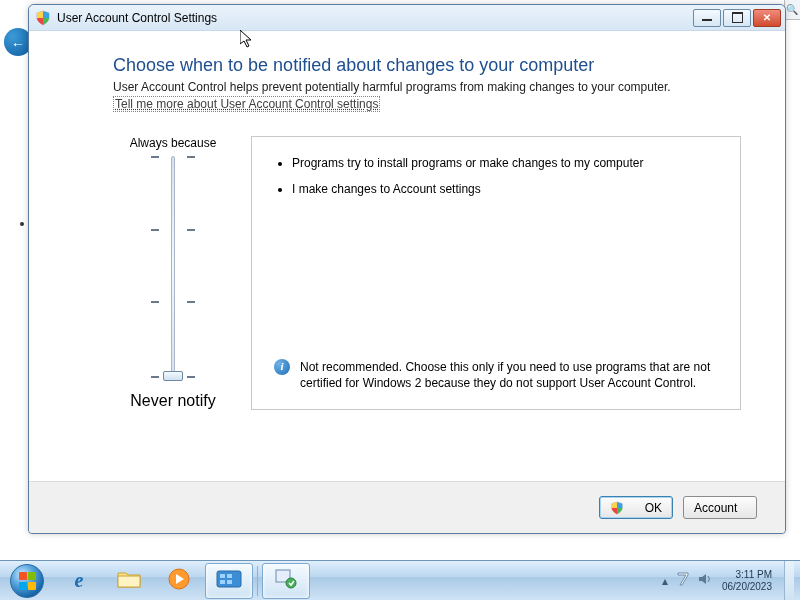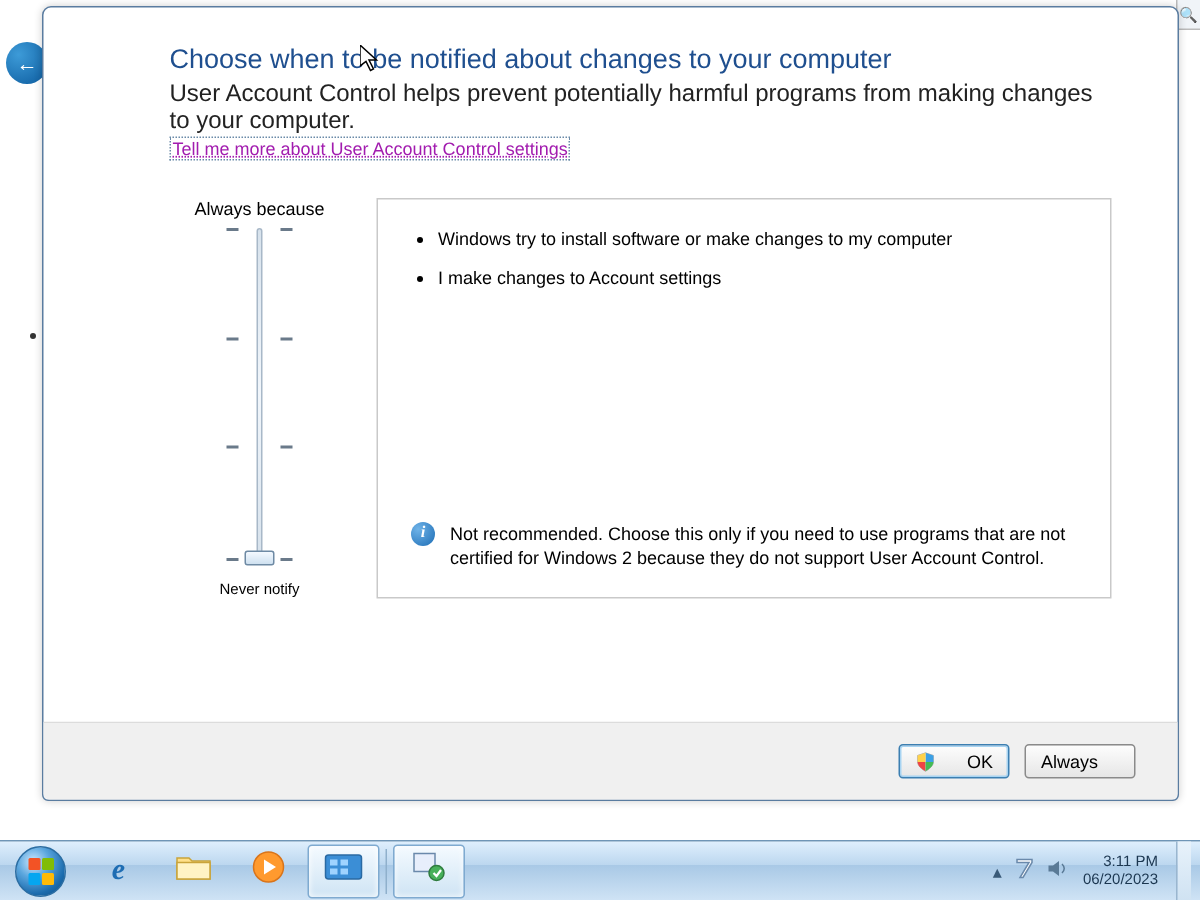--- a/index.html
+++ b/index.html
@@ -25,33 +25,33 @@
 .title-icon { width:16px; height:16px; display:inline-flex; align-items:center; justify-content:center; }
 .title-text { font-size: 12px; color:#000; flex:1; }
 .win-buttons { display:flex; gap:2px; }
 .win-btn { width:28px; height:18px; border:1px solid #6a8aa8; border-radius:2px; background:linear-gradient(#f5faff,#d6e6f3); display:flex; align-items:center; justify-content:center; font-size:10px; color:#2b2b2b; cursor:default; }
 .win-btn.close { background:linear-gradient(#f08b7c,#d14b2f); border-color:#a53a22; color:#fff; font-weight:bold; }
 .win-btn.min::before { content:""; display:block; width:10px; height:2px; background:#2b2b2b; margin-top:4px; }
 .win-btn.max::before { content:""; display:block; width:9px; height:8px; border:1px solid #2b2b2b; border-top-width:2px; }
 
 .client { padding: 24px 44px 0 84px; height: calc(100% - 26px - 52px); }
 .heading { color:#1f4f8f; font-size: 18px; font-weight:400; margin-bottom: 4px; }
-.intro { font-size: 16px; color:#222; }
-.link { font-size: 12px; color:#a21caf; text-decoration: underline dotted; border:1px dotted #6a8aa8; padding:0 1px;margin-top:36px; }
+.intro { font-size: 12px; color:#222; }
+.link { font-size: 12px; color:#404040; text-decoration: underline dotted; border:1px dotted #6a8aa8; padding:0 1px;margin-top:36px; }
 
 .main-row { display:flex; margin-top: 24px; gap: 18px; }
 .slider-col { width: 120px; text-align:center; }
 .slider-label { font-size: 12px; color:#000; margin-bottom:6px; }
 .slider-track { position:relative; height: 220px; width: 20px; margin: 6px auto 10px; }
 .slider-line { position:absolute; left:50%; top:0; bottom:0; width:4px; margin-left:-2px; background:linear-gradient(#d7e2ec,#f1f6fb,#d7e2ec); border:1px solid #a8b8c8; border-radius:2px; }
 .tick { position:absolute; width:44px; left:50%; margin-left:-22px; display:flex; justify-content:space-between; }
 .tick span { width:8px; height:2px; background:#6a7a8a; display:block; }
 .tick.t1 { top:0; } .tick.t2 { top:33%; } .tick.t3 { top:66%; } .tick.t4 { top:100%; }
 .thumb { position:absolute; left:50%; top:100%; width:20px; height:10px; margin:-5px 0 0 -10px; background:linear-gradient(#f4f9ff,#cfe1f0); border:1px solid #6e8aa4; border-radius:2px; }
-.slider-bottom-label { font-size:10px; margin-top:16px; }
+.slider-bottom-label { font-size:16px; margin-top:16px; }
 
 .desc-box { flex:1; border:1px solid #c9c9c9; padding: 18px 22px 14px; min-height: 236px; position:relative; }
 .desc-title { font-size: 12px; font-weight:bold; margin-bottom: 12px; }
 .desc-box ul { list-style: disc; padding-left: 18px; font-size:12px; }
 .desc-box li { margin-bottom: 10px; line-height: 1.35; }
 .warn { position:absolute; left:22px; right:22px; bottom:18px; display:flex; gap:10px; font-size:12px; line-height:1.35; }
 .info-icon { flex:0 0 16px; width:16px; height:16px; border-radius:50%; background:radial-gradient(circle at 30% 30%, #6fb3e8,#1d6db5); color:#fff; display:flex; align-items:center; justify-content:center; font-weight:bold; font-size:11px; font-style:italic; font-family:Georgia,serif; }
 
 .button-row { position:absolute; left:0; right:0; bottom:0; height:52px; background:#f0f0f0; border-top:1px solid #dcdcdc; display:flex; align-items:center; justify-content:flex-end; padding-right:28px; gap:10px; border-radius:0 0 4px 4px; }
 .btn { min-width:74px; height:23px; font-size:12px; border:1px solid #8a8a8a; border-radius:3px; background:linear-gradient(#fdfdfd,#e6e6e6); display:flex; align-items:center; justify-content:space-between; gap:4px; cursor:default; padding:0 10px; }
@@ -78,20 +78,37 @@
 
 <div class="bg-chrome-top">
     <span style="font-size:10px;">🔍</span>
   </div>
 <div class="bg-nav">
     <div class="bg-nav-circle">←</div>
   </div>
 <div class="bg-dot"></div>
 
 <div class="window">
+  <div class="titlebar">
+    <span class="title-icon">
+      <svg viewBox="0 0 16 16" width="16" height="16">
+          <path d="M8 1 L14 3 V8 C14 12 8 15 8 15 C8 15 2 12 2 8 V3 Z" fill="#fff" stroke="#888" stroke-width=".5"></path>
+          <path d="M8 1 L14 3 V8 H8 Z" fill="#3ba0e6"></path>
+          <path d="M8 1 L2 3 V8 H8 Z" fill="#ffd24a"></path>
+          <path d="M2 8 H8 V15 C8 15 2 12 2 8" fill="#e44"></path>
+          <path d="M14 8 H8 V15 C8 15 14 12 14 8" fill="#4b5"></path>
+        </svg>
+    </span>
+    <span class="title-text">User Account Control Settings</span>
+    <div class="win-buttons">
+      <div class="win-btn min"></div>
+      <div class="win-btn max"></div>
+      <div class="win-btn close">✕</div>
+    </div>
+  </div>
 
   <div class="client">
     <div class="heading">Choose when to be notified about changes to your computer</div>
     <div class="intro">User Account Control helps prevent potentially harmful programs from making changes to your computer.</div>
     <a class="link">Tell me more about User Account Control settings</a>
 
     <div class="main-row">
       <div class="slider-col">
         <div class="slider-label">Always because</div>
         <div class="slider-track">
@@ -112,21 +129,21 @@
               <span></span>
               <span></span>
             </div>
           <div class="thumb"></div>
         </div>
         <div class="slider-bottom-label">Never notify</div>
       </div>
 
       <div class="desc-box">
         <ul>
-          <li>Windows try to install software or make changes to my computer</li>
+          <li>Programs try to install programs or make changes to my computer</li>
           <li>I make changes to Account settings</li>
         </ul>
         <div class="warn">
           <div class="info-icon">i</div>
           <div>Not recommended. Choose this only if you need to use programs that are not certified for Windows 2 because they do not support User Account Control.</div>
         </div>
       </div>
     </div>
   </div>
 
@@ -137,21 +154,21 @@
             <path d="M8 1 L14 3 V8 C14 12 8 15 8 15 C8 15 2 12 2 8 V3 Z" fill="#fff" stroke="#888" stroke-width=".5"></path>
             <path d="M8 1 L14 3 V8 H8 Z" fill="#3ba0e6"></path>
             <path d="M8 1 L2 3 V8 H8 Z" fill="#ffd24a"></path>
             <path d="M2 8 H8 V15 C8 15 2 12 2 8" fill="#e44"></path>
             <path d="M14 8 H8 V15 C8 15 14 12 14 8" fill="#4b5"></path>
           </svg>
       </span>
       <span>OK</span>
     </div>
     <div class="btn">
-      <span>Always</span>
+      <span>Account</span>
     </div>
   </div>
 </div>
 
 <svg class="cursor" width="16" height="20">
     <path d="M0 0 L0 14 L4 11 L7 17 L9 16 L6 10 L11 10 Z" fill="#fff" stroke="#000" stroke-width="1"></path>
   </svg>
 
 <div class="taskbar">
   <div class="start">

